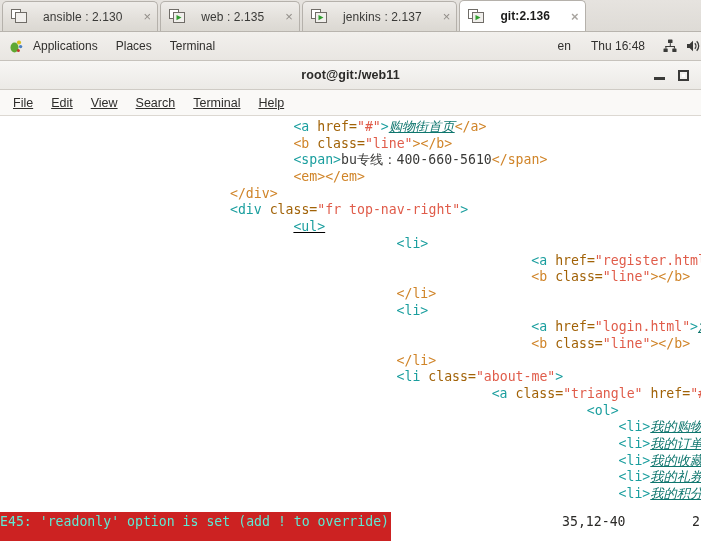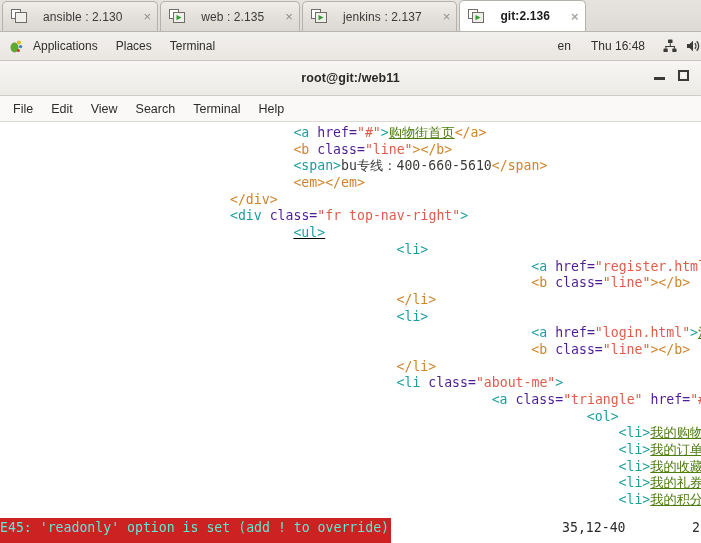--- a/index.html
+++ b/index.html
@@ -59,63 +59,63 @@
     box-sizing:border-box;
   }
   .panel-left{display:flex;align-items:center;padding-left:6px;}
   .panel-item{padding:0 9px;white-space:nowrap;}
   .panel-right{margin-left:auto;display:flex;align-items:center;}
   .panel-right .panel-item{padding:0 10px;}
   .foot-icon{width:16px;height:16px;display:inline-block;position:relative;}
 
   
   .winbar{
-    position:relative;height:35px;
+    position:relative;height:29px;
     background:linear-gradient(to bottom,#f7f6f4 0%,#eceae6 100%);
     border-bottom:1px solid #cfcbc5;
     display:flex;align-items:center;justify-content:center;
     box-sizing:border-box;
   }
   .wintitle{font-size:12.5px;font-weight:bold;color:#2b2a28;letter-spacing:0.1px;}
   .wincontrols{position:absolute;right:6px;top:0;height:29px;display:flex;align-items:center;}
   .wbtn{width:24px;height:22px;display:flex;align-items:center;justify-content:center;}
   .wmin{width:11px;height:3px;background:#3a3a38;display:block;margin-top:6px;}
   .wmax{width:11px;height:11px;border:2px solid #3a3a38;box-sizing:border-box;display:block;position:relative;}
   .wmax:after{content:"";position:absolute;left:2px;top:2px;right:2px;bottom:2px;background:#fff;}
 
   .menubar{
     position:relative;height:26px;
     background:#faf9f7;
     border-bottom:1px solid #dcd8d2;
     display:flex;align-items:center;
     padding-left:4px;box-sizing:border-box;
     font-size:12.5px;color:#2e2d2b;
   }
-  .menu-item{padding:5px 9px;line-height:26px;white-space:nowrap;}
+  .menu-item{padding:5px 9px;line-height:26px;white-space:nowrap;text-decoration:underline;}
 
   
   .term{
     position:relative;
     height:396px;
     background:#ffffff;
     overflow:hidden;
     font-family:"DejaVu Sans Mono","Liberation Mono",monospace;
     font-size:13.2px;
     line-height:16.7px;
     box-sizing:border-box;
     padding-top:3px;
   }
   .line{white-space:pre;height:16.7px;overflow:hidden;}
   
   .tag{color:#1a9e9e;}
   .tagname-b{color:#d08428;}  
-  .attr{color:#4c1d95;}       
+  .attr{color:#a16207;}       
   .str{color:#e05c4a;}        
   .txt{color:#3a3a38;}        
-  .link{color:#4d7c0f;text-decoration:underline;}
+  .link{color:#0f766e;text-decoration:underline;font-style:italic;}
 
   
   .statusline{
     position:relative;height:22px;
     background:#ffffff;
     font-family:"DejaVu Sans Mono","Liberation Mono",monospace;
     font-size:13.2px;
     color:#2b2a28;
     box-sizing:border-box;
   }

